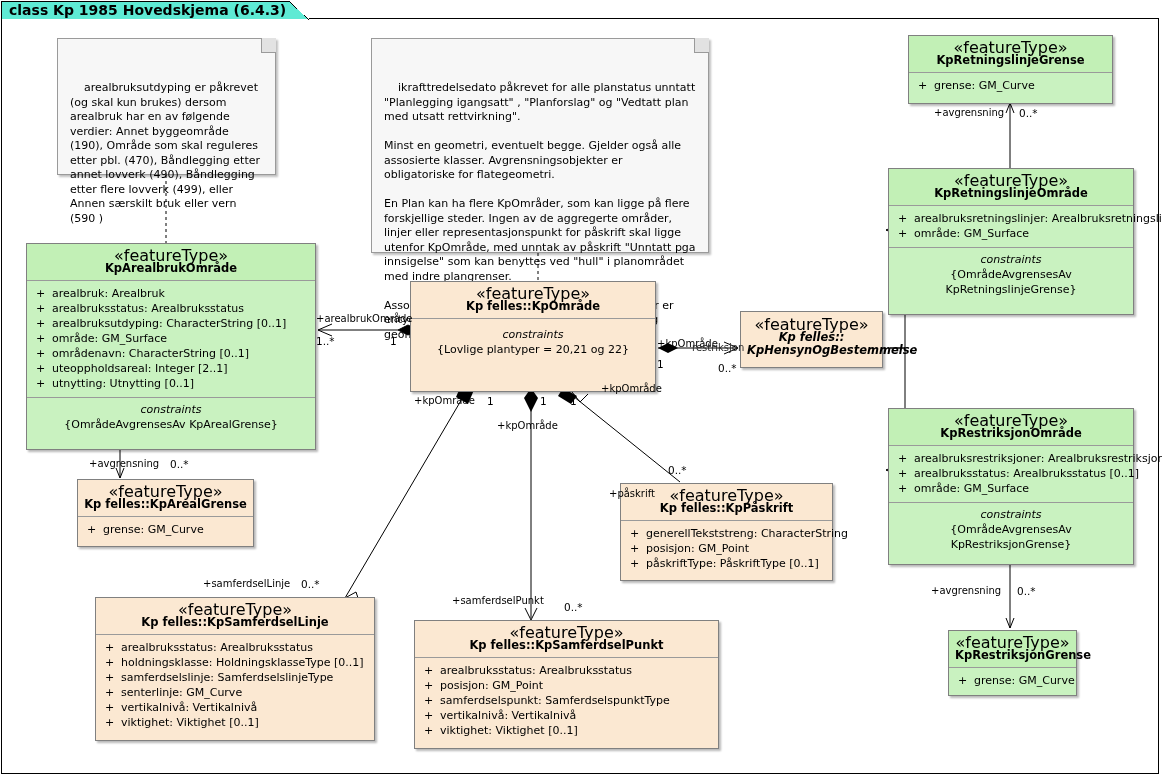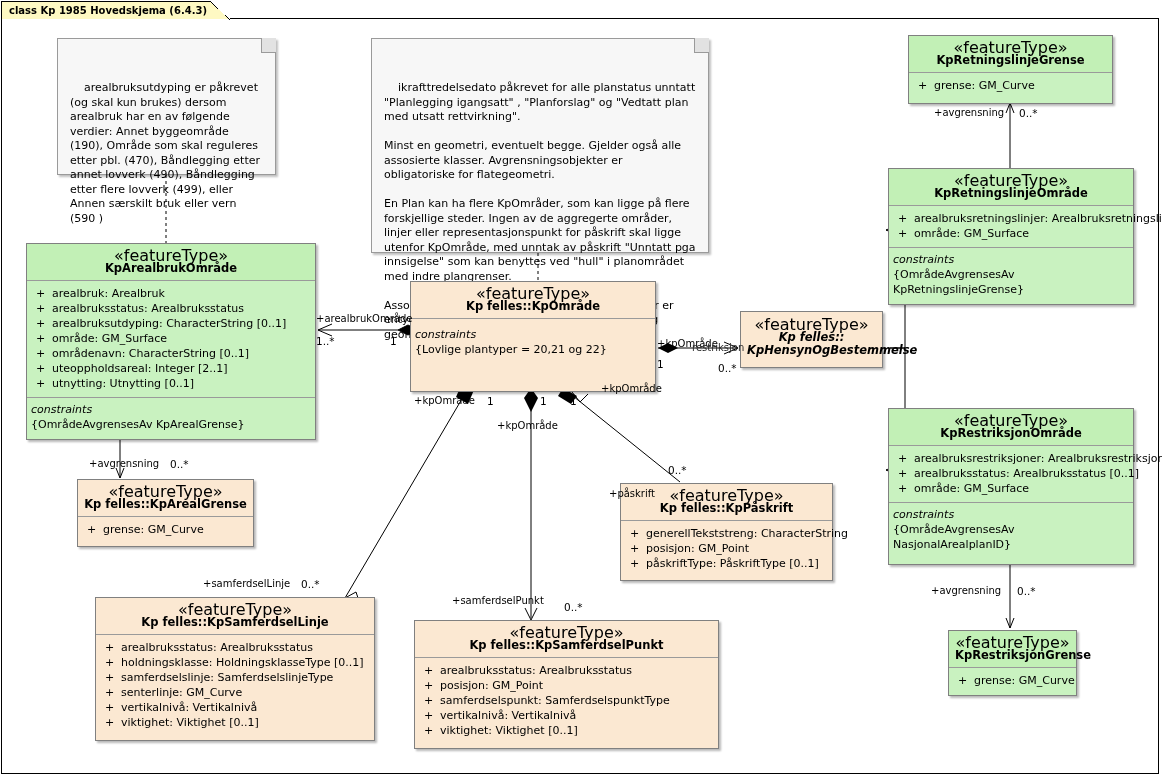--- a/index.html
+++ b/index.html
@@ -24,23 +24,23 @@
     border: 1px solid #000;
     box-sizing: border-box;
   }
   .frame-tab {
     position: absolute;
     left: 1px; top: 1px;
     height: 18px;
     box-sizing: border-box;
     border: 1px solid #000;
     border-bottom: none;
-    background: #fef9c3;
+    background: #5eead4;
     padding: 0 22px 0 7px;
-    font-size: 10px;
+    font-size: 14px;
     font-weight: bold;
     line-height: 17px;
     color: #000;
     white-space: nowrap;
     text-align: right;
   }
   .frame-tab::after {
     content: "";
     position: absolute;
     right: -1px; top: -1px;
@@ -84,22 +84,22 @@
   .cname  { font-weight: bold; font-size: 11.5px; display: block; }
   .cname.abstract { font-style: italic; font-weight: bold; }
   .uml-attrs {
     padding: 5px 0 6px 4px;
     line-height: 15px;
   }
   .attr { white-space: nowrap; }
   .attr .vis { display: inline-block; width: 16px; padding-left: 5px; }
   .uml-constraints {
     border-top: 1px solid #9a9a9a;
-    padding: 4px 4px 7px 4px;
-    text-align: left;
+    padding: 4px 4px 17px 4px;
+    text-align: center;
     line-height: 15px;
   }
   .cx-title { font-style: italic; display: block; }
   .cx-body  { display: block; }
 
   
   .note {
     position: absolute;
     box-sizing: border-box;
     background: #f7f7f7;
@@ -282,21 +282,21 @@
       <span class="stereo">«featureType»</span>
       <span class="cname">KpRestriksjonOmråde</span>
     </div>
     <div class="uml-attrs">
       <div class="attr"><span class="vis">+</span><span>arealbruksrestriksjoner: Arealbruksrestriksjoner</span></div>
       <div class="attr"><span class="vis">+</span><span>arealbruksstatus: Arealbruksstatus [0..1]</span></div>
       <div class="attr"><span class="vis">+</span><span>område: GM_Surface</span></div>
     </div>
     <div class="uml-constraints" style="padding-bottom:12px;">
       <span class="cx-title">constraints</span>
-      <span class="cx-body">{OmrådeAvgrensesAv NasjonalArealplanID}</span>
+      <span class="cx-body">{OmrådeAvgrensesAv KpRestriksjonGrense}</span>
     </div>
   </div>
 
   <div class="uml green" style="left:948px; top:630px; width:129px;">
     <div class="uml-head">
       <span class="stereo">«featureType»</span>
       <span class="cname">KpRestriksjonGrense</span>
     </div>
     <div class="uml-attrs" style="padding-bottom:7px;">
       <div class="attr"><span class="vis">+</span><span>grense: GM_Curve</span></div>

